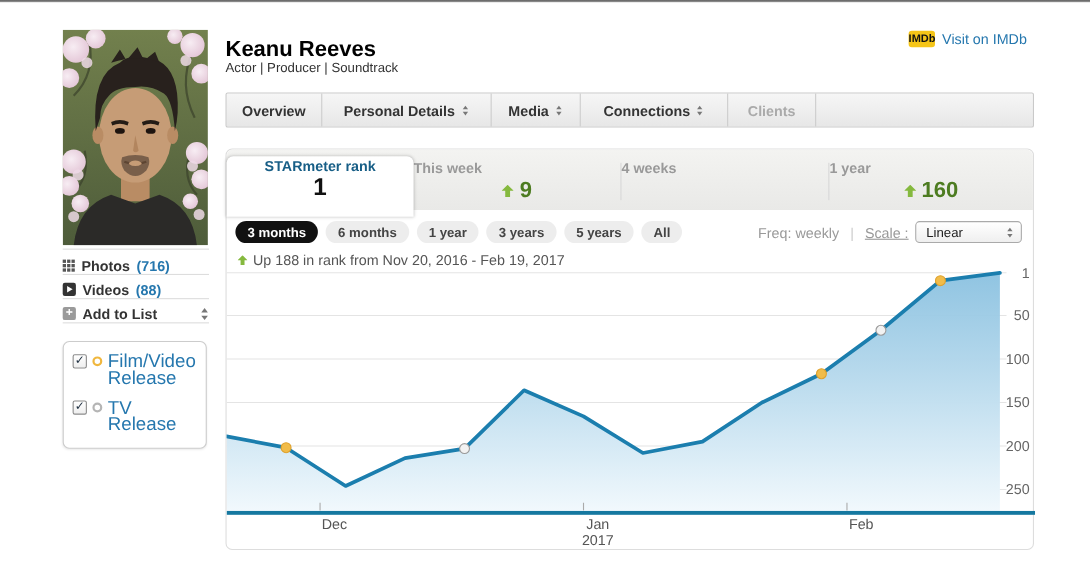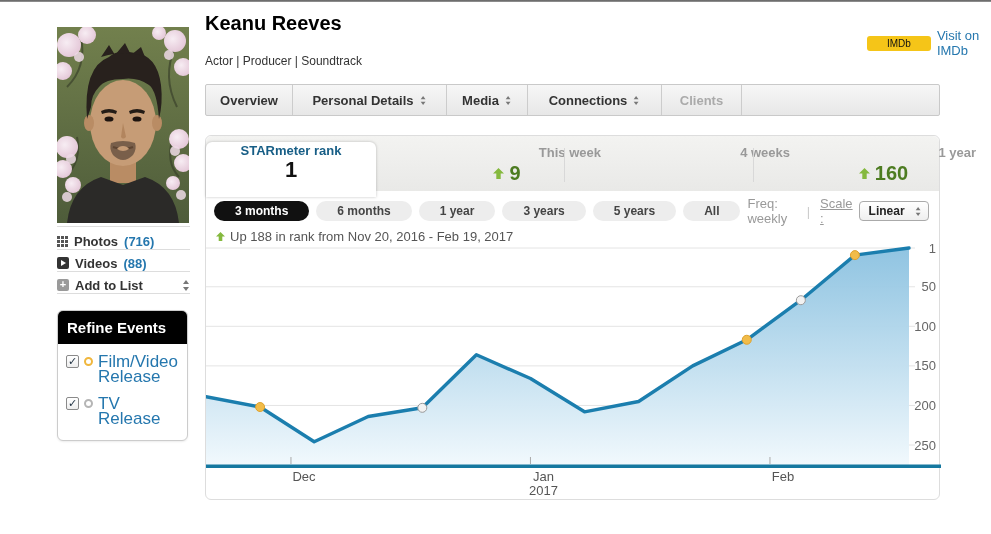--- a/index.html
+++ b/index.html
@@ -29,51 +29,51 @@
   .refine { left:57px; top:310px; width:131px; border:1px solid #ccc; border-radius:6px; background:#fff; box-shadow:0 1px 2px rgba(0,0,0,.08); }
   .refine-hdr { background:#000; color:#fff; font-size:15px; font-weight:bold; border-radius:5px 5px 0 0; padding:8px 0 8px 9px; }
   .refine-body { padding:10px 8px 12px 8px; }
   .refine-item { display:flex; align-items:flex-start; gap:5px; margin-bottom:12px; cursor:pointer; }
   .refine-item:last-child { margin-bottom:2px; }
   .cb { width:13px; height:13px; border:1px solid #8a8a8a; border-radius:2px; background:linear-gradient(#fff,#eee); font-size:11px; line-height:11px; font-weight:bold; color:#234; text-align:center; flex:0 0 auto; margin-top:1px; }
   .dot { width:9px; height:9px; border-radius:50%; background:#fff; flex:0 0 auto; margin-top:3px; }
   .refine-label { font-size:17px; color:#2577ae; line-height:15px; }
 
   
-  .name { left:205px; top:12px; font-size:20px; font-weight:bold; color:#000; }
+  .name { left:205px; top:34px; font-size:20px; font-weight:bold; color:#000; }
   .roles { left:205px; top:54px; font-size:12px; color:#333; }
   .imdb-wrap { top:28px; left:826px; display:flex; align-items:center; gap:6px; cursor:pointer; }
-  .imdb-badge { background:#f5c518; color:#111; font-size:10px; font-weight:normal; padding:2px 20px; border-radius:3px;margin-left:41px; }
+  .imdb-badge { background:#f5c518; color:#111; font-size:10px; font-weight:bold; padding:2px 0; border-radius:3px; }
   .imdb-link { color:#2577ae; font-size:13px; }
 
   
   .tabbar { left:205px; top:84px; width:735px; height:32px; background:linear-gradient(#f6f6f6,#e7e7e7); border:1px solid #c9c9c9; border-radius:2px; display:flex; }
   .tab { display:flex; align-items:center; justify-content:center; gap:6px; font-size:13px; font-weight:bold; color:#333; border-right:1px solid #ccc; cursor:pointer; }
   .tab .updown { transform:scale(.8); }
   .tab.disabled { color:#aaa; cursor:default; }
 
   
   .panel { left:205px; top:135px; width:735px; height:365px; border:1px solid #ddd; border-radius:6px; background:#fff; }
   .panel-hdr { position:absolute; left:0; top:0; width:100%; height:55px; background:linear-gradient(#f3f3f1,#e9e9e7); border-radius:6px 6px 0 0; }
   .sm-tab { position:absolute; left:0; top:6px; width:170px; height:55px; background:#fff; border-radius:6px 6px 0 0; box-shadow:0 0 3px rgba(0,0,0,.25); text-align:center; z-index:2; }
   .sm-tab .lbl { font-size:13px; font-weight:bold; color:#175e86; margin-top:1px; }
   .sm-tab .rank { font-size:22px; font-weight:bold; color:#111; line-height:24px; }
-  .stat { position:absolute; top:0; height:55px; text-align:right;margin-left:37px; }
+  .stat { position:absolute; top:0; height:55px; text-align:left; }
   .stat .lbl { font-size:13px; font-weight:bold; color:#999; margin-top:9px; }
   .stat .val { font-size:20px; font-weight:bold; color:#4d7c21; margin-top:2px; display:flex; align-items:center; justify-content:center; gap:5px; }
   .stat-div { position:absolute; top:12px; width:1px; height:34px; background:#d8d8d8; }
   .arrow-up { display:inline-block; width:11px; height:11px; }
 
   .controls { position:absolute; left:8px; right:10px; top:64px; height:22px; display:flex; align-items:center; }
-  .pill { font-size:12px; font-weight:bold; color:#444; background:#ededed; border-radius:10px; padding:3px 21px; margin-right:7px; cursor:pointer; white-space:nowrap; }
+  .pill { font-size:12px; font-weight:bold; color:#444; background:#ededed; border-radius:10px; padding:3px 11px; margin-right:7px; cursor:pointer; white-space:nowrap; }
   .pill.active { background:#111; color:#fff; }
   .freq { font-size:13px; color:#999; margin-left:auto; }
   .pipe { color:#ccc; margin:0 10px; font-size:13px; }
   .scale-lbl { font-size:13px; color:#999; margin-right:6px;text-decoration:underline; }
-  .select { width:97px; height:20px; border:1px solid #aaa; border-radius:4px; background:linear-gradient(#fff,#efefef); font-size:12px; font-weight:bold; color:#222; display:flex; align-items:center; padding:0 6px 0 9px; cursor:pointer; }
+  .select { width:97px; height:20px; border:1px solid #aaa; border-radius:4px; background:linear-gradient(#fff,#efefef); font-size:12px; font-weight:normal; color:#222; display:flex; align-items:center; padding:0 6px 0 9px; cursor:pointer; }
   .select .updown { margin-left:auto; transform:scale(.8); }
 
   .annot { position:absolute; left:10px; top:93px; font-size:13px; color:#555; display:flex; align-items:center; gap:5px; }
 
   .plot { position:absolute; left:0; top:102px; width:735px; height:263px; }
 </style>
 </head>
 <body>
 
 <div class="abs top-strip"></div>
@@ -170,21 +170,20 @@
 
 <div class="abs side-row" style="top:274px">
   <span class="icon-plus">+</span>
   <span>Add to List</span>
   <span class="spacer"></span>
   <span class="updown"></span>
 </div>
 <div class="abs side-div" style="top:293px"></div>
 
 <div class="abs refine">
-  <div class="refine-hdr">Refine Events</div>
   <div class="refine-body">
     <div class="refine-item">
       <span class="cb">✓</span>
       <span class="dot" style="border:2px solid #f0b73e"></span>
       <span class="refine-label" style="max-width:84px">Film/Video Release</span>
     </div>
     <div class="refine-item">
       <span class="cb">✓</span>
       <span class="dot" style="border:2px solid #b5b5b5"></span>
       <span class="refine-label">TV Release</span>

